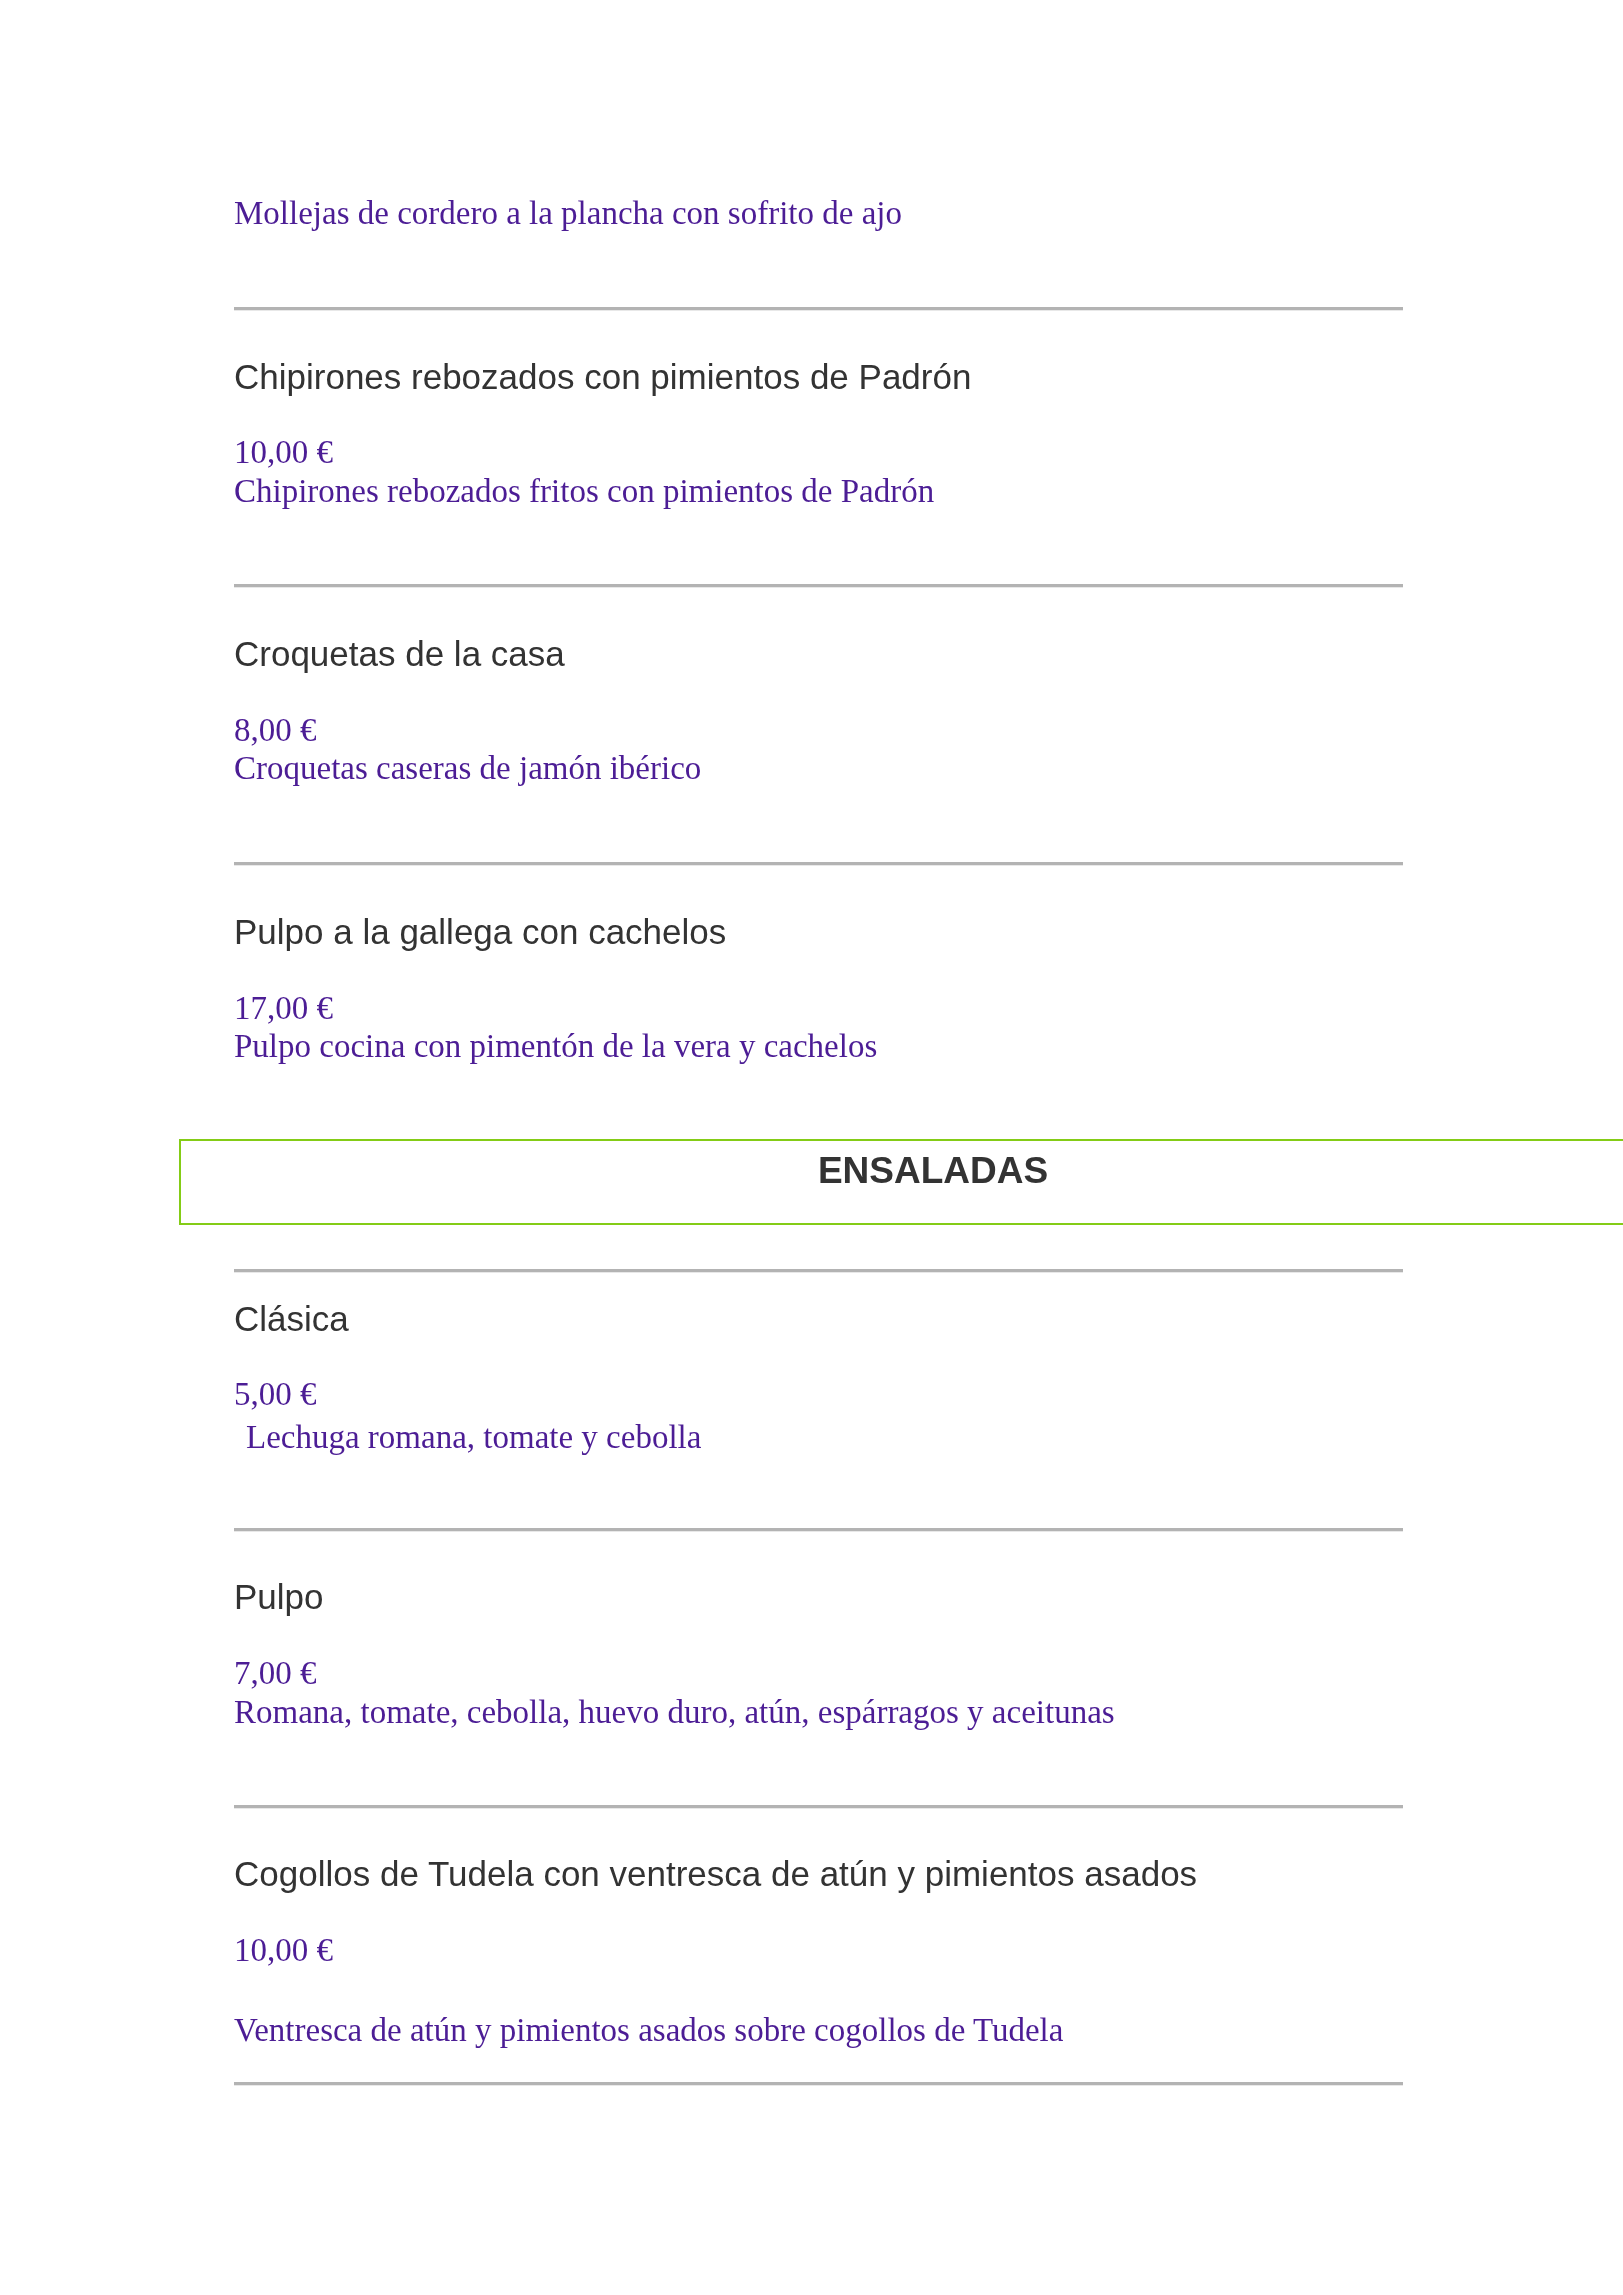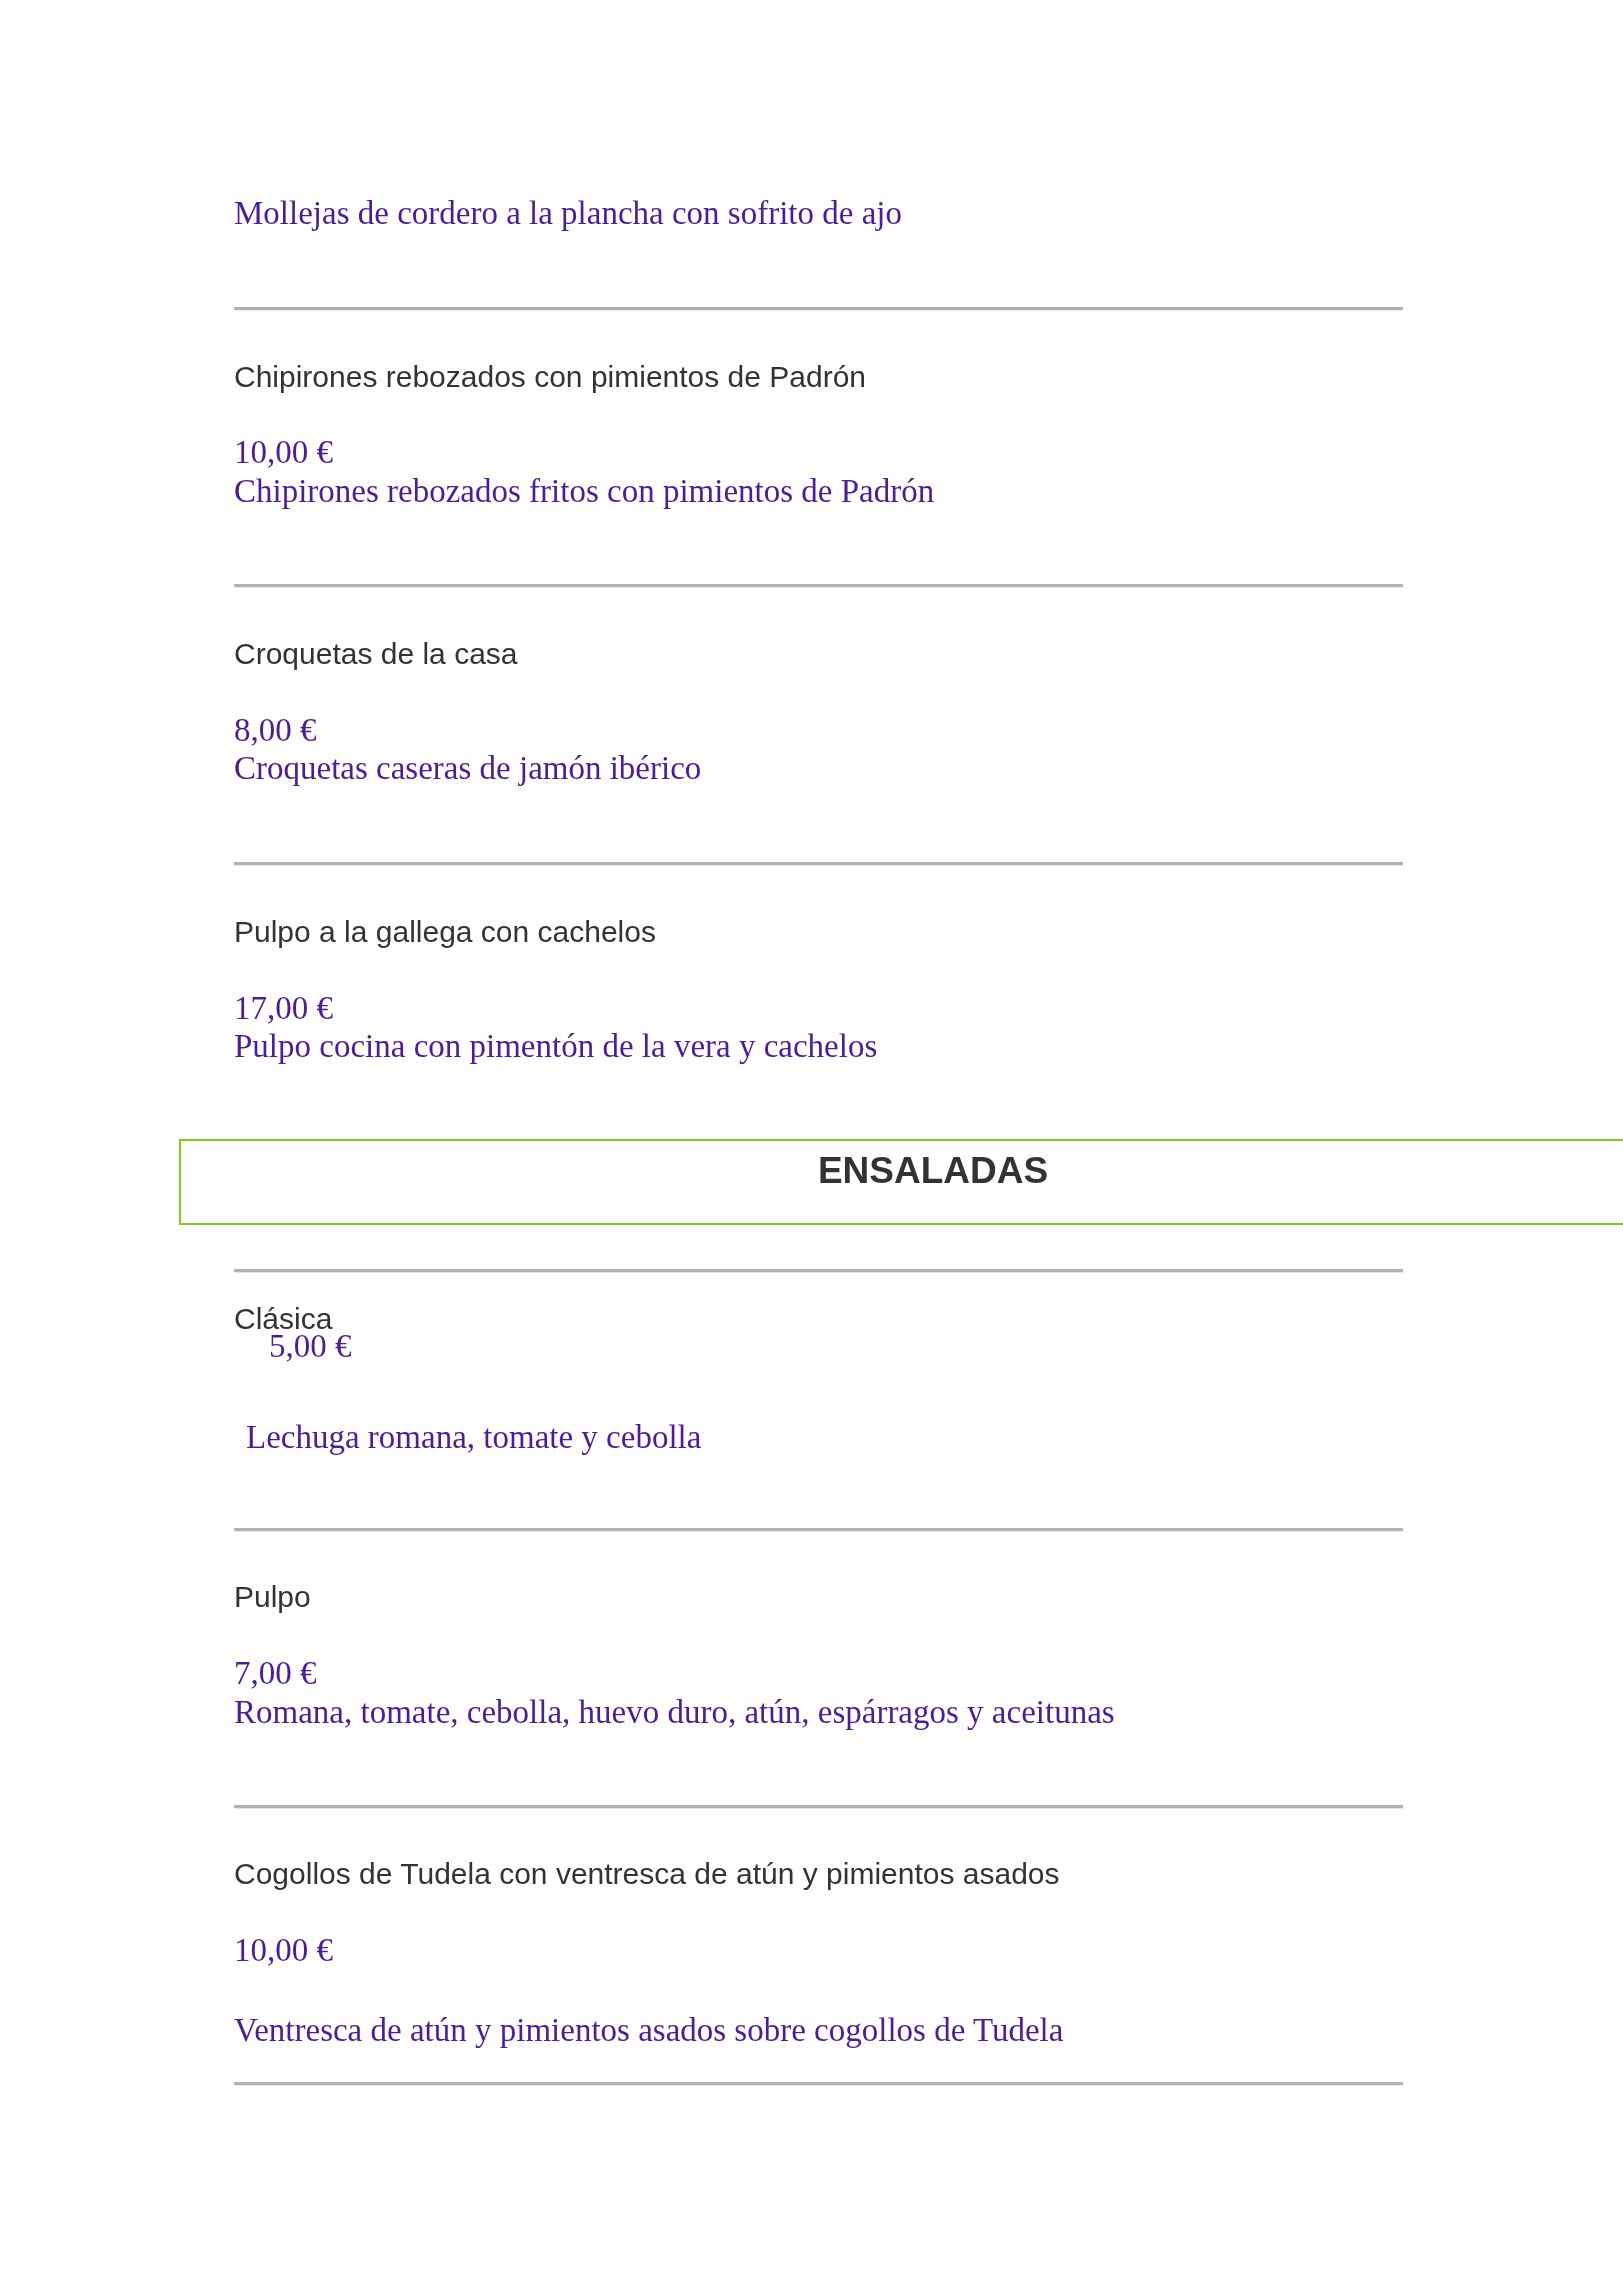--- a/index.html
+++ b/index.html
@@ -1,19 +1,19 @@
 <!DOCTYPE html>
 <html style="font-size:10.5px"><head>
 <meta charset="utf-8">
 <style>
   html, body { margin: 0; padding: 0; background: #ffffff; }
   body { width: 1623px; height: 2295px; position: relative; overflow: hidden; color: #333333; }
   .abs { position: absolute; left: 234px; white-space: nowrap; }
   .serif { font-family: "Liberation Serif", serif; font-size: 33px; line-height: 38px; color: #4c1d95; }
-  .sans { font-family: "Liberation Sans", sans-serif; font-size: 30px; line-height: 38px; color: #333333; }
+  .sans { font-family: "Liberation Sans", sans-serif; font-size: 35px; line-height: 38px; color: #333333; }
   .divider { position: absolute; left: 234px; width: 1169px; height: 2.6px; background: #b3b3b3; border-bottom: 1.3px solid #e8e8e8; }
   .section-box { position: absolute; left: 179px; top: 1139px; width: 1508px; height: 86px; border: 2px solid #84cc16; box-sizing: border-box; }
   .section-title { position: absolute; left: 0; right: 0; top: 9.2px; text-align: center; font-family: "Liberation Sans", sans-serif; font-weight: bold; font-size: 37px; line-height: 42px; color: #333333; }
 </style>
 </head>
 <body>
 
 <div class="abs serif" style="top:194px;">Mollejas de cordero a la plancha con sofrito de ajo</div>
 <div class="divider" style="top:307px;"></div>
 
@@ -37,21 +37,21 @@
   <div class="abs serif" style="top:1027px;">Pulpo cocina con pimentón de la vera y cachelos</div>
 </div>
 
 <div class="section-box">
   <div class="section-title">ENSALADAS</div>
 </div>
 <div class="divider" style="top:1269px;"></div>
 
 <div>
   <div class="abs sans" style="top:1300px;">Clásica</div>
-  <div class="abs serif" style="top:1327px;margin-left:35px;">5,00 €</div>
+  <div class="abs serif" style="top:1375px;">5,00 €</div>
   <div class="abs serif" style="top:1418px;margin-left:12px;">Lechuga romana, tomate y cebolla</div>
 </div>
 <div class="divider" style="top:1528px;"></div>
 
 <div>
   <div class="abs sans" style="top:1578px;">Pulpo</div>
   <div class="abs serif" style="top:1654px;">7,00 €</div>
   <div class="abs serif" style="top:1693px;">Romana, tomate, cebolla, huevo duro, atún, espárragos y aceitunas</div>
 </div>
 <div class="divider" style="top:1805px;"></div>

